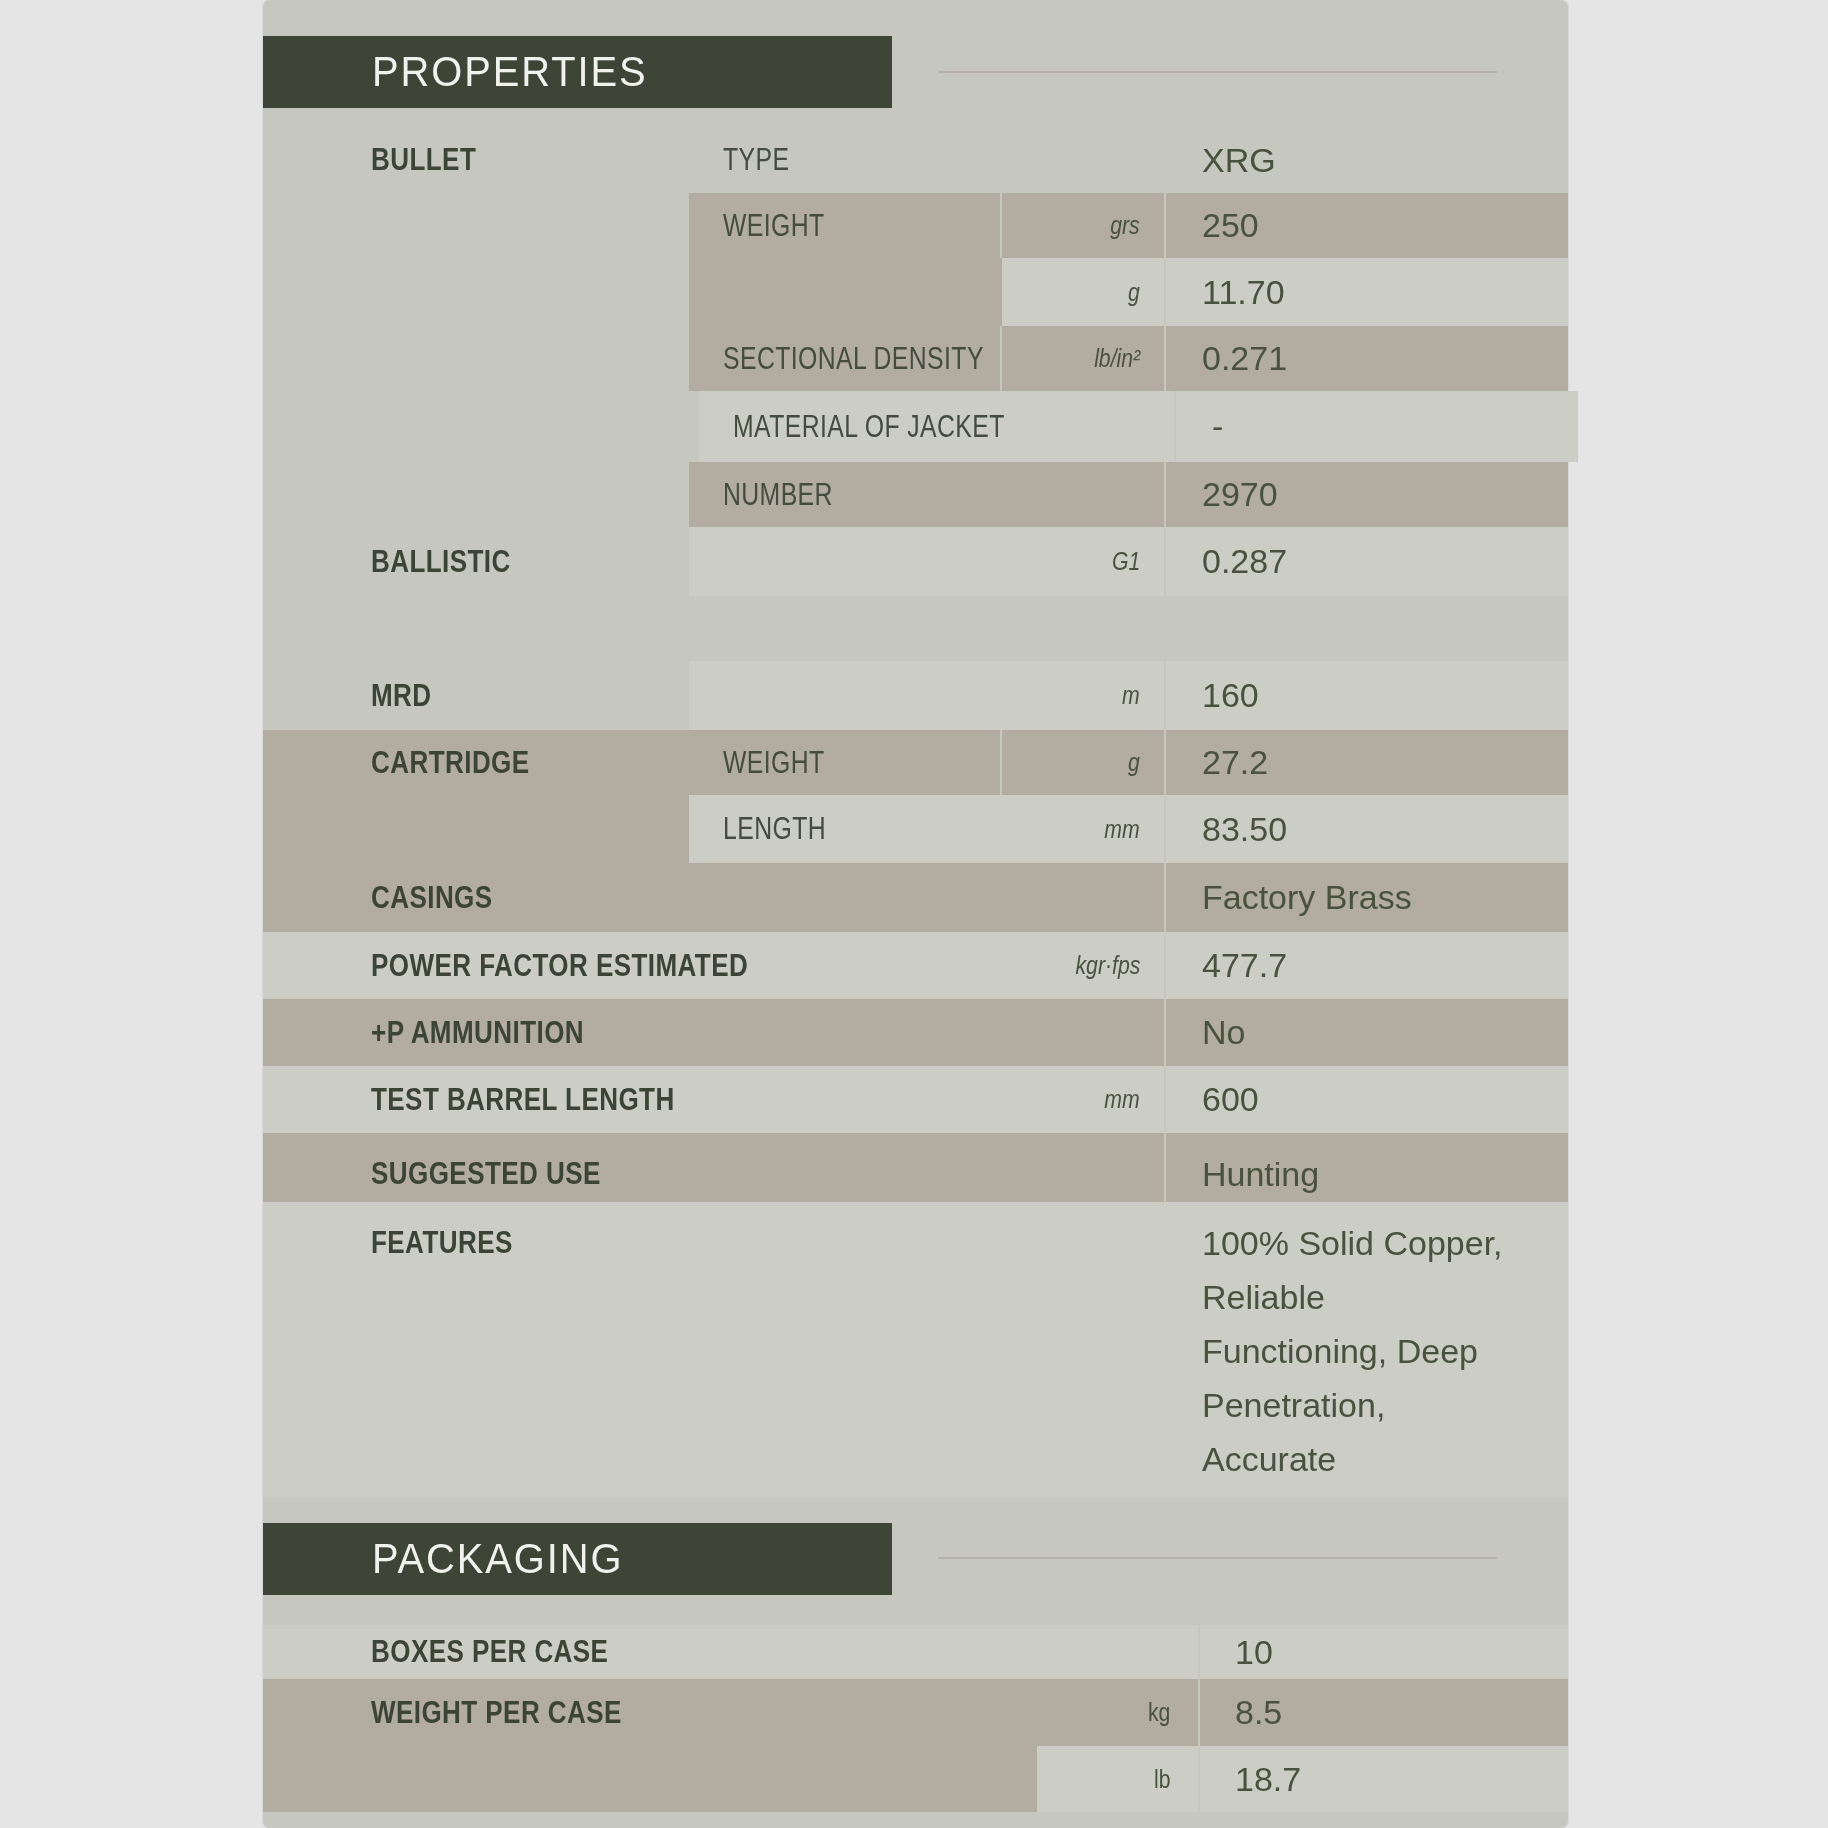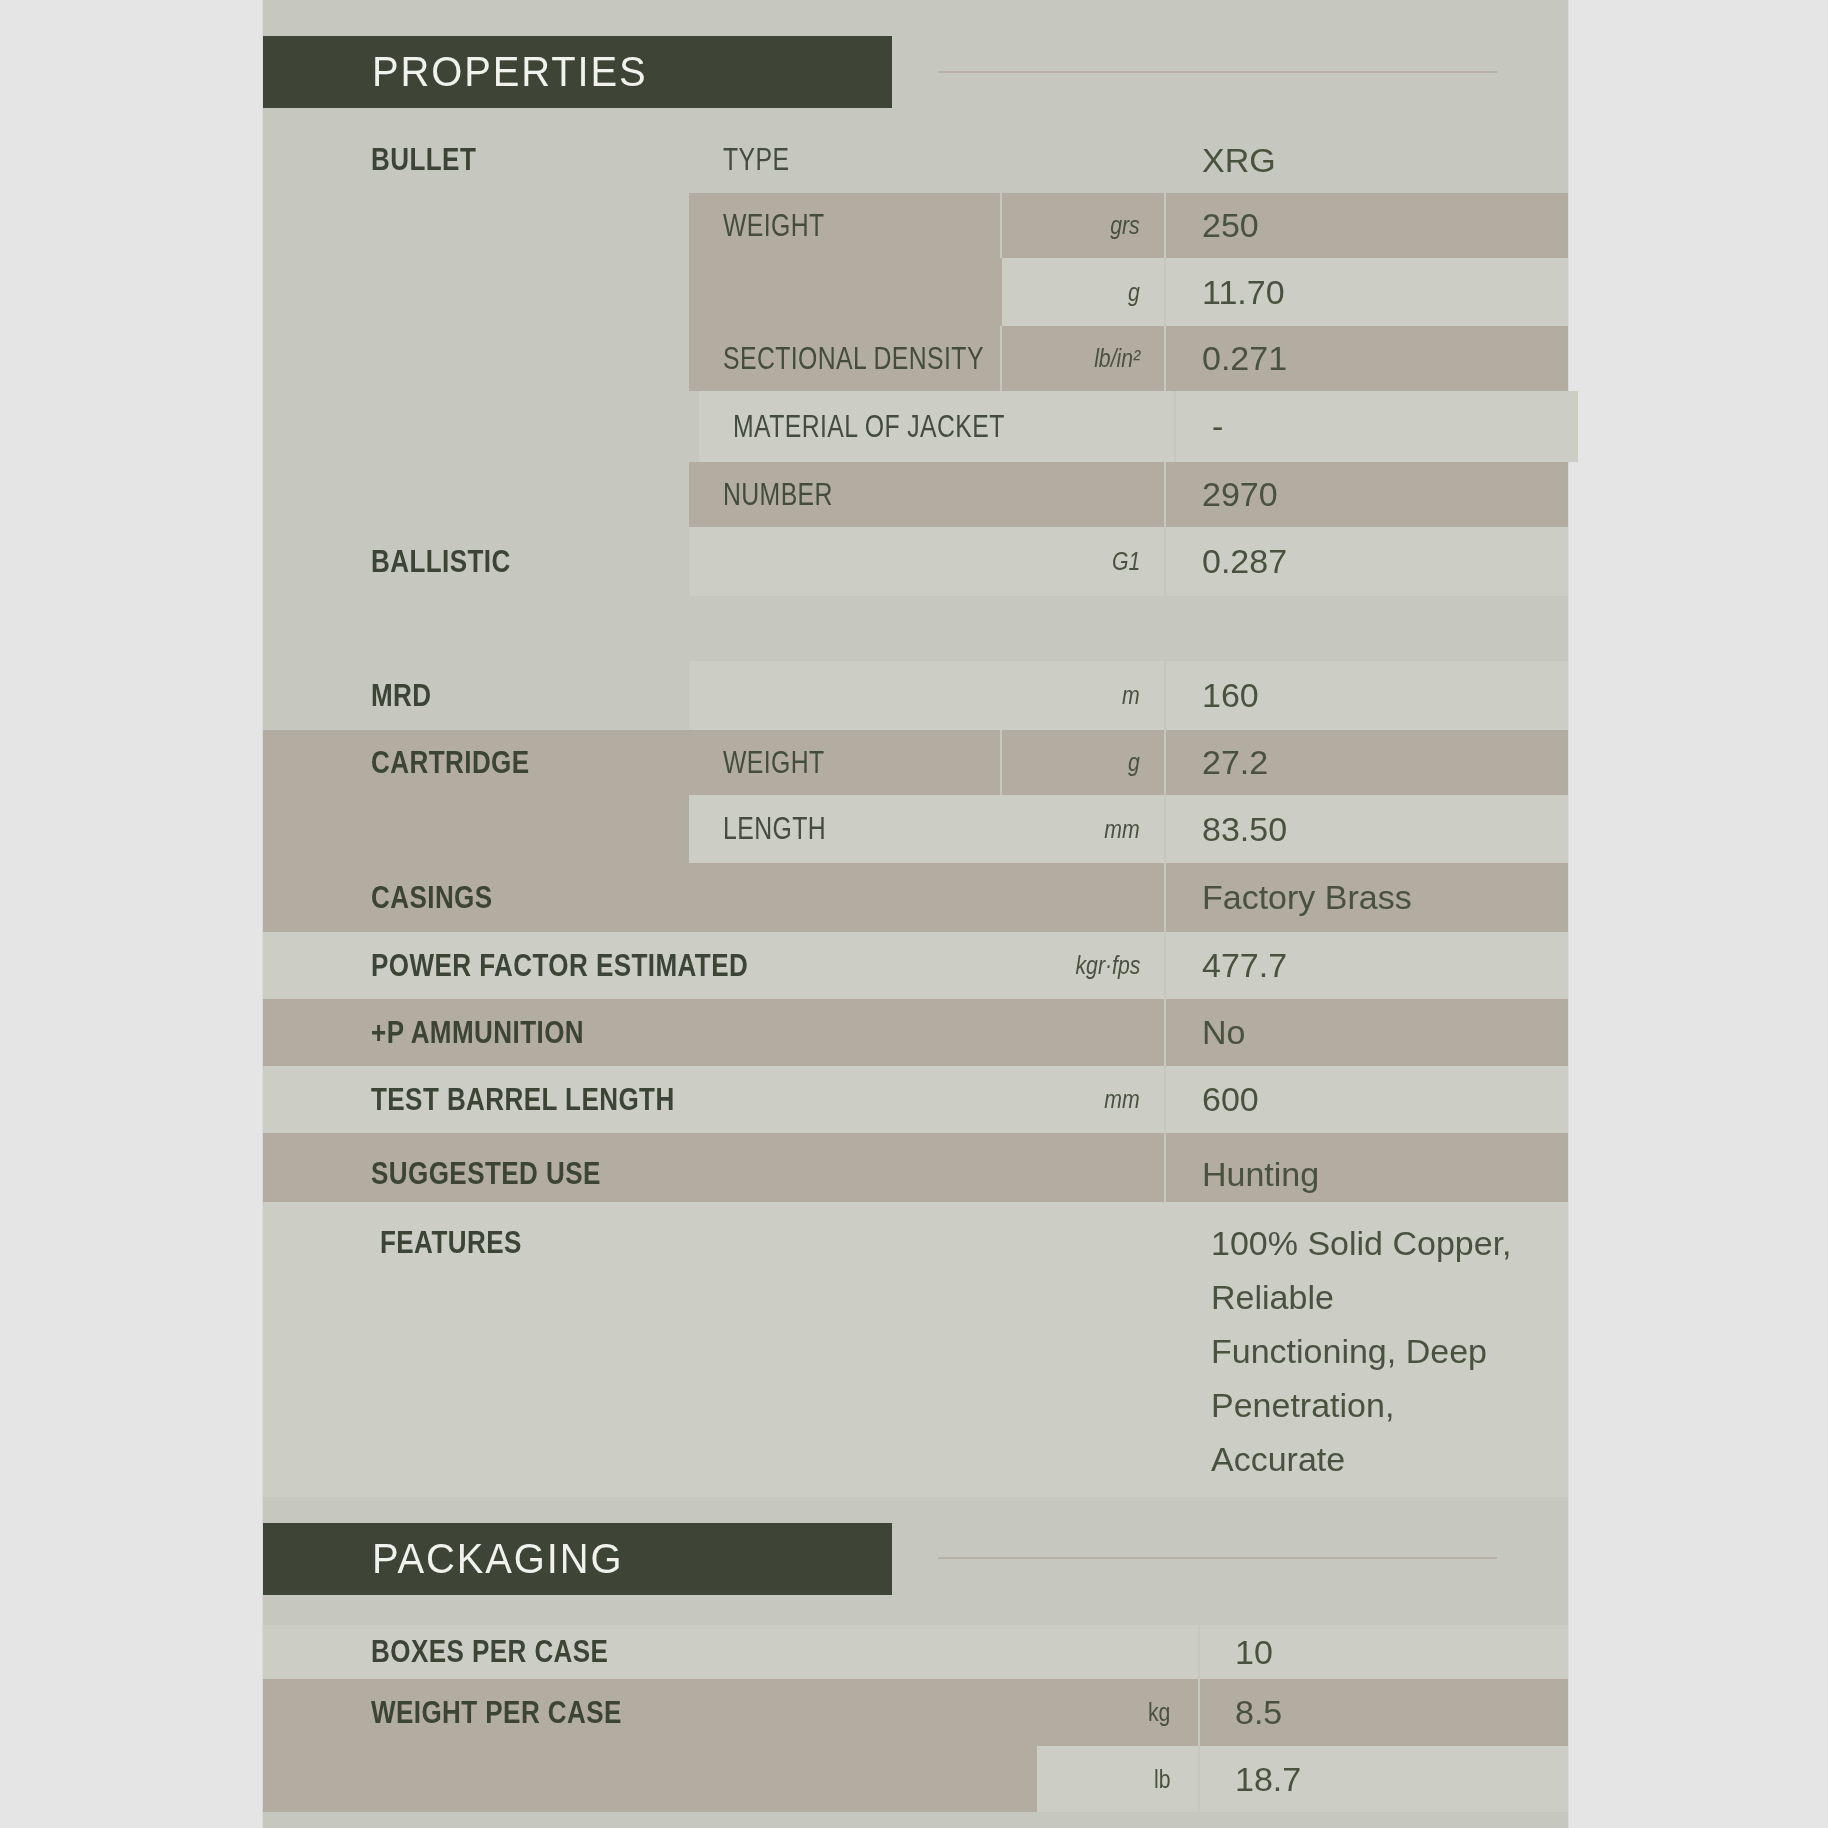--- a/index.html
+++ b/index.html
@@ -9,21 +9,21 @@
     --page:#c6c7bf;
     --margin:#e5e5e5;
     --ink:#3c4435;
     --ink2:#49513f;
   }
   *{box-sizing:border-box;margin:0;padding:0;}
   html,body{width:1828px;height:1828px;overflow:hidden;}
   body{background:var(--margin);font-family:"Liberation Sans","DejaVu Sans",sans-serif;}
   .screen{position:relative;width:1828px;height:1828px;background:var(--margin);}
   .page{position:absolute;left:263px;top:0;width:1305px;height:1828px;background:var(--page);
-        box-shadow:0 0 0 1px rgba(0,0,0,0.05);}
+        box-shadow:0 0 0 1px rgba(0,0,0,0.05);border-radius:7px;}
   .section-bar{position:absolute;left:0;width:629px;height:72px;background:var(--bar);
         display:flex;align-items:center;padding-left:109px;}
   .bar-title{display:inline-block;font-size:42px;font-weight:400;color:#f1f2ee;letter-spacing:2px;
         transform:scaleX(.95);transform-origin:0 50%;white-space:nowrap;}
   .deco-line{position:absolute;left:675px;width:559px;height:2px;background:#b7b1a8;}
   .prow{position:absolute;left:0;width:1305px;}
   .band{position:absolute;top:0;height:100%;}
   .b-beige{background:var(--beige);}
   .b-light{background:var(--light);}
   .seam{position:absolute;top:0;height:100%;width:2px;background:var(--page);}
@@ -55,21 +55,21 @@
   .r7{top:596px;height:65px;}
   .r8{top:661px;height:69px;}
   .r9{top:730px;height:65px;}
   .r10{top:795px;height:68px;}
   .r11{top:863px;height:69px;}
   .r12{top:932px;height:67px;}
   .r13{top:999px;height:67px;}
   .r14{top:1066px;height:67px;}
   .r15{top:1133px;height:82px;}
   .r16{top:1202px;height:295px;}
-  .r16 .cell{align-items:flex-start;padding-top:14px;margin-left:9px;}
+  .r16 .cell{align-items:flex-start;padding-top:14px;}
   .r16 .lab1{line-height:54px;transform-origin:0 0;}
   .r16 .val{line-height:54px;max-width:312px;}
   .p0{top:1625px;height:54px;}
   .p1{top:1679px;height:67px;}
   .p2{top:1746px;height:66px;}
 </style>
 </head>
 <body>
 
 <div class="screen">

